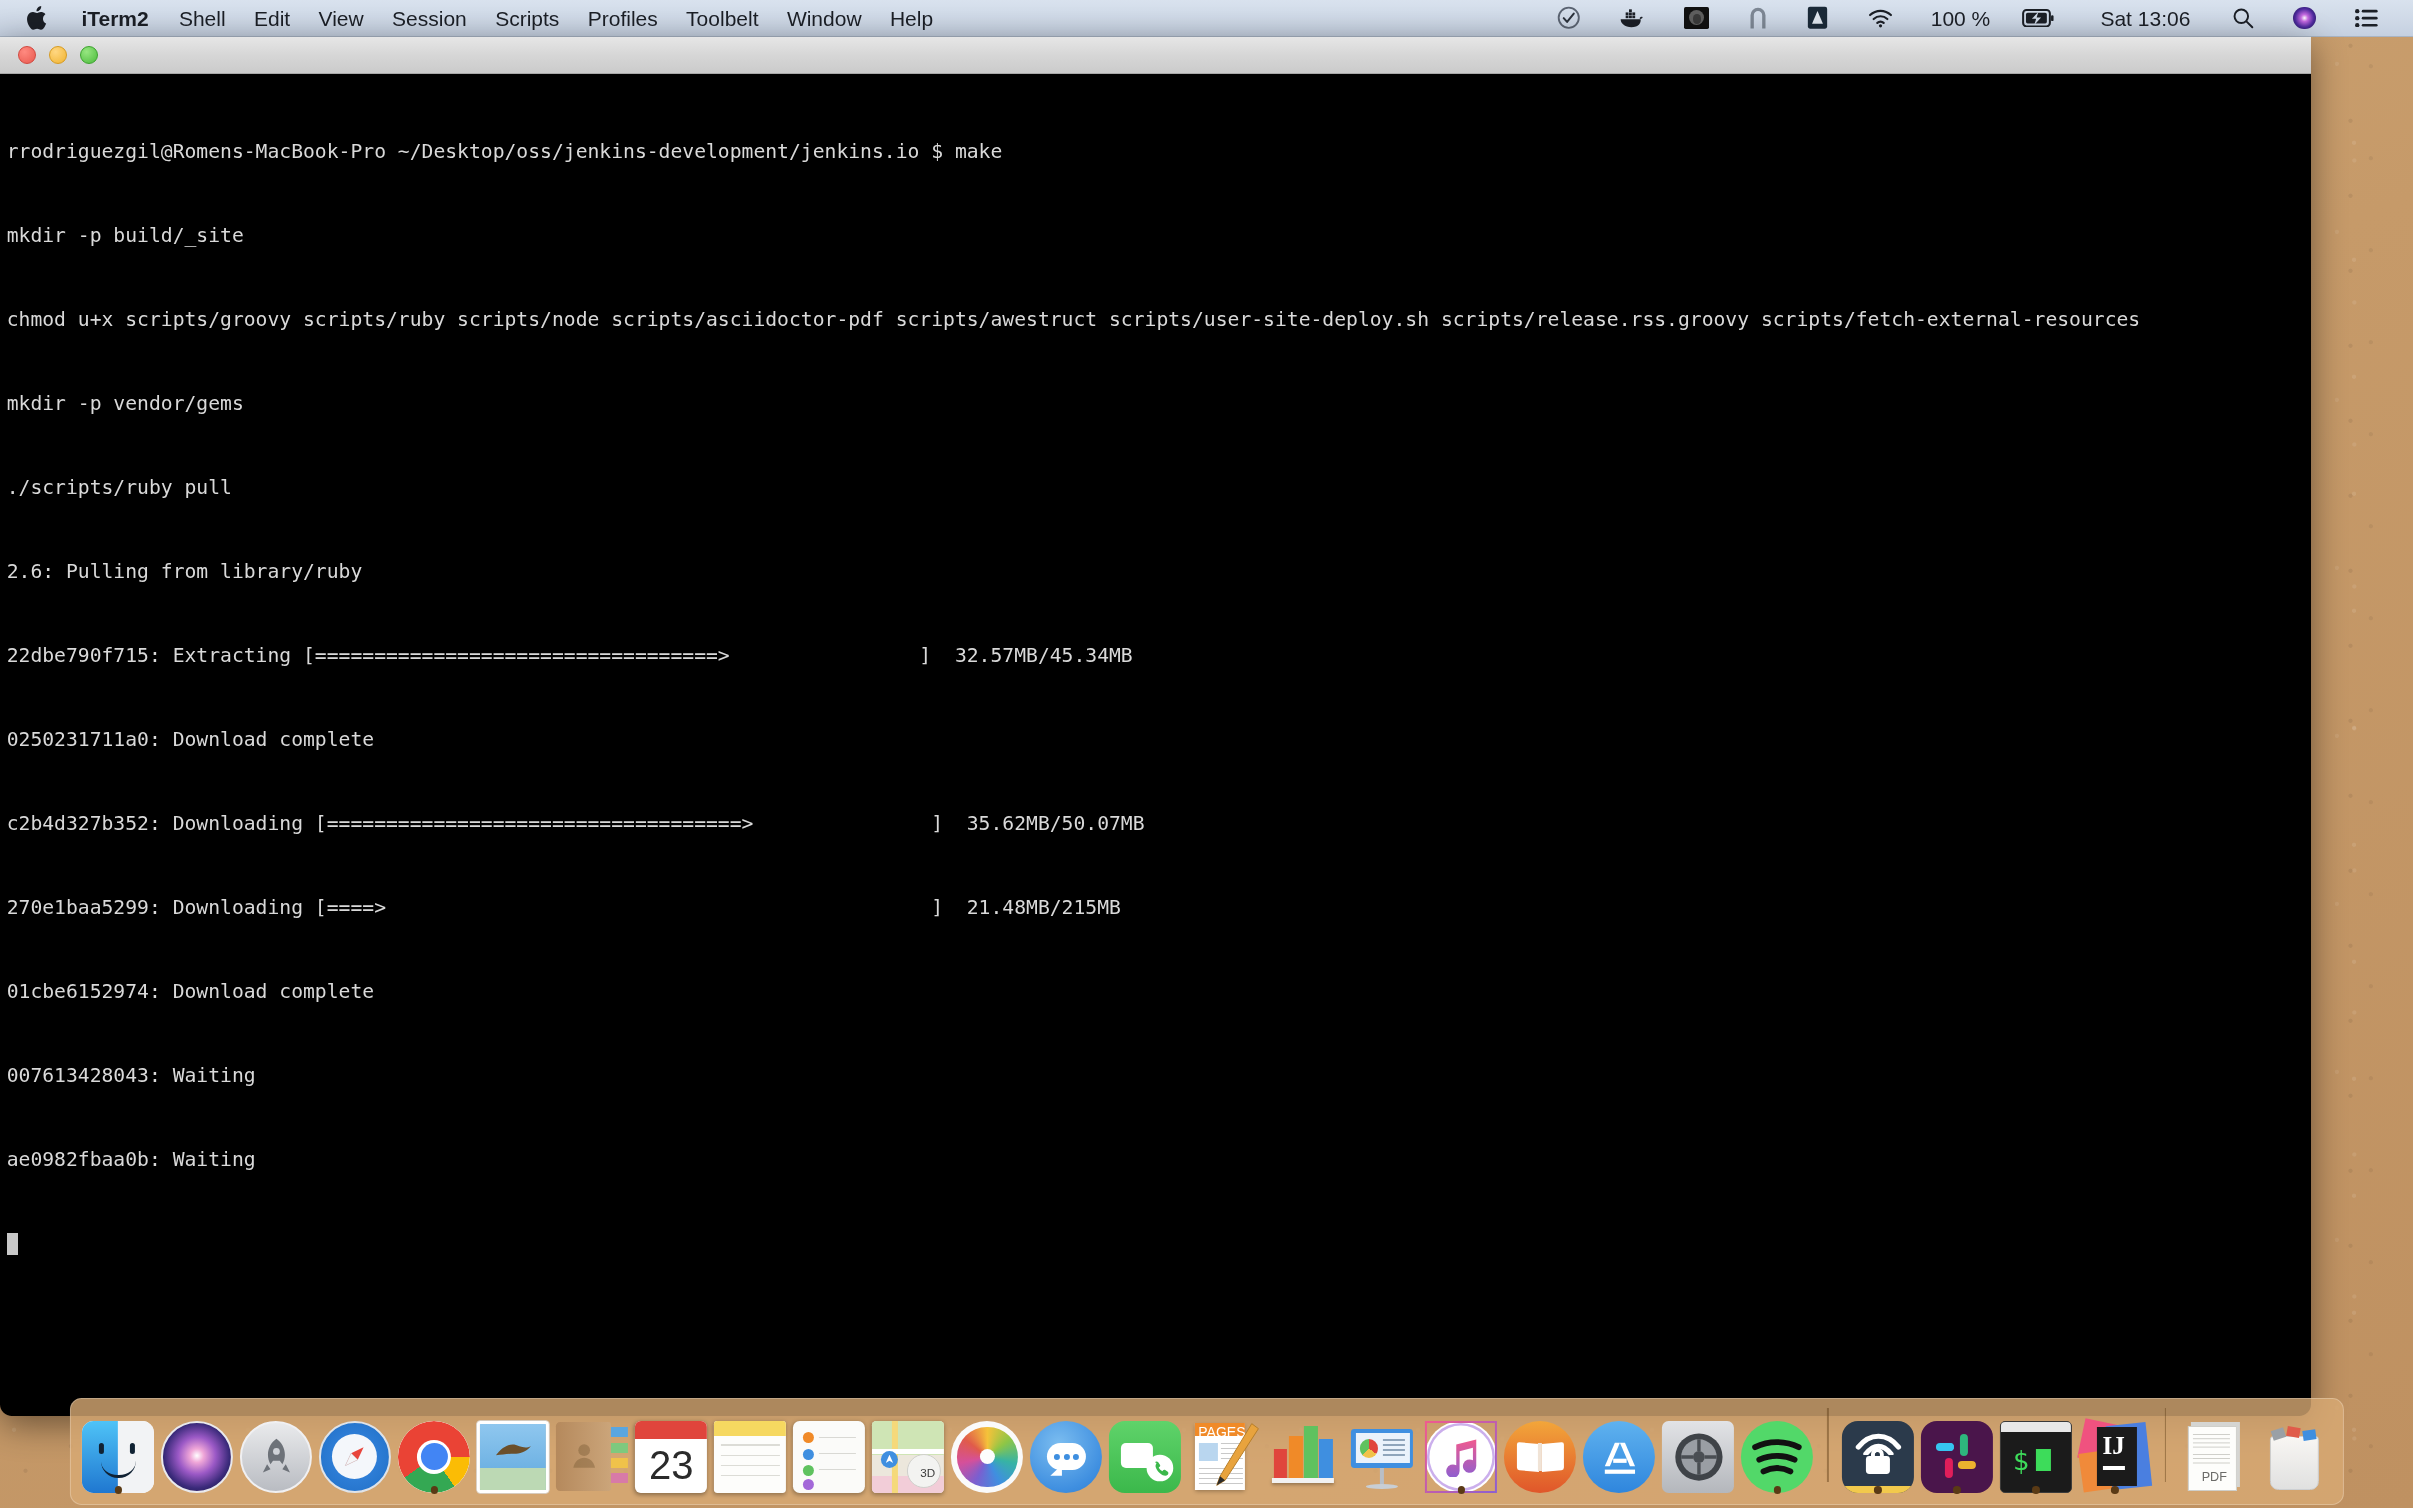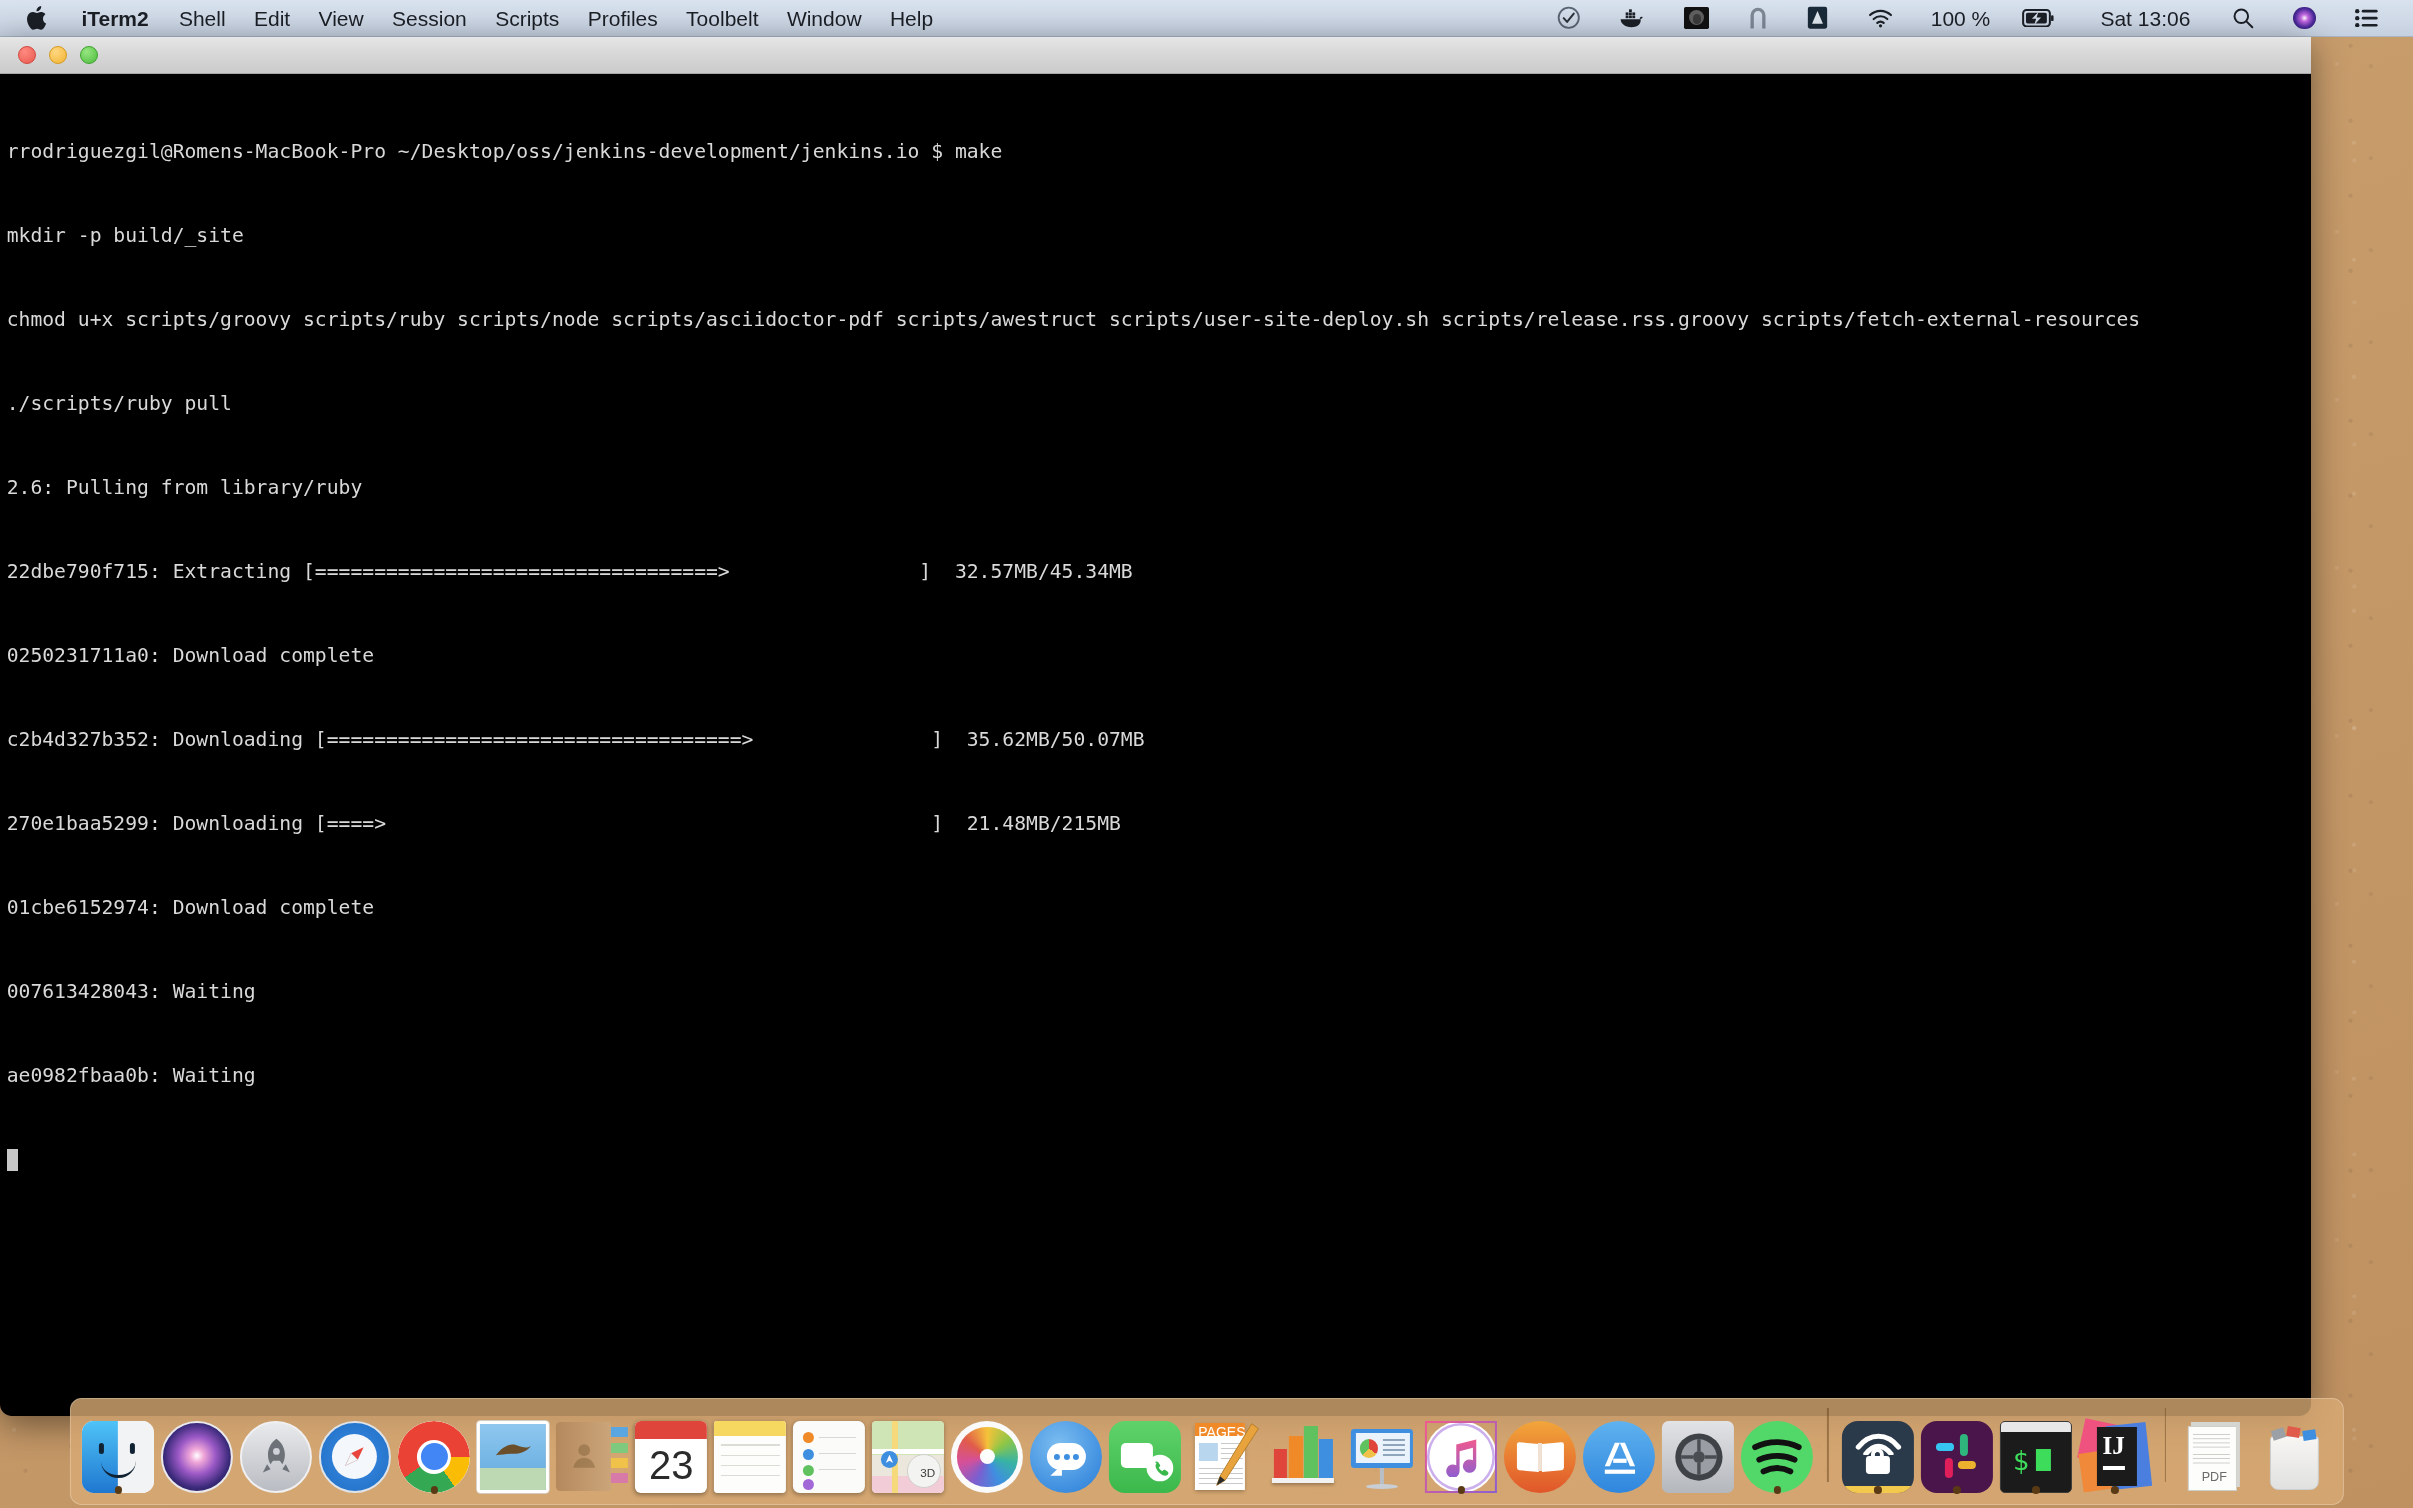--- a/index.html
+++ b/index.html
@@ -235,20 +235,21 @@
       <span class="tl red"></span>
       <span class="tl yellow"></span>
       <span class="tl green"></span>
     </div>
   </div>
 
   <div class="term-body">
     <div class="term-line">rrodriguezgil@Romens-MacBook-Pro ~/Desktop/oss/jenkins-development/jenkins.io $ make</div>
     <div class="term-line">mkdir -p build/_site</div>
     <div class="term-line">chmod u+x scripts/groovy scripts/ruby scripts/node scripts/asciidoctor-pdf scripts/awestruct scripts/user-site-deploy.sh scripts/release.rss.groovy scripts/fetch-external-resources</div>
+    <div class="term-line">mkdir -p vendor/gems</div>
     <div class="term-line">./scripts/ruby pull</div>
     <div class="term-line">2.6: Pulling from library/ruby</div>
     <div class="term-line">22dbe790f715: Extracting [==================================&gt;                ]  32.57MB/45.34MB</div>
     <div class="term-line">0250231711a0: Download complete</div>
     <div class="term-line">c2b4d327b352: Downloading [===================================&gt;               ]  35.62MB/50.07MB</div>
     <div class="term-line">270e1baa5299: Downloading [====&gt;                                              ]  21.48MB/215MB</div>
     <div class="term-line">01cbe6152974: Download complete</div>
     <div class="term-line">007613428043: Waiting</div>
     <div class="term-line">ae0982fbaa0b: Waiting</div>
     <div class="cursor-line"><span class="cursor-block"></span></div>

